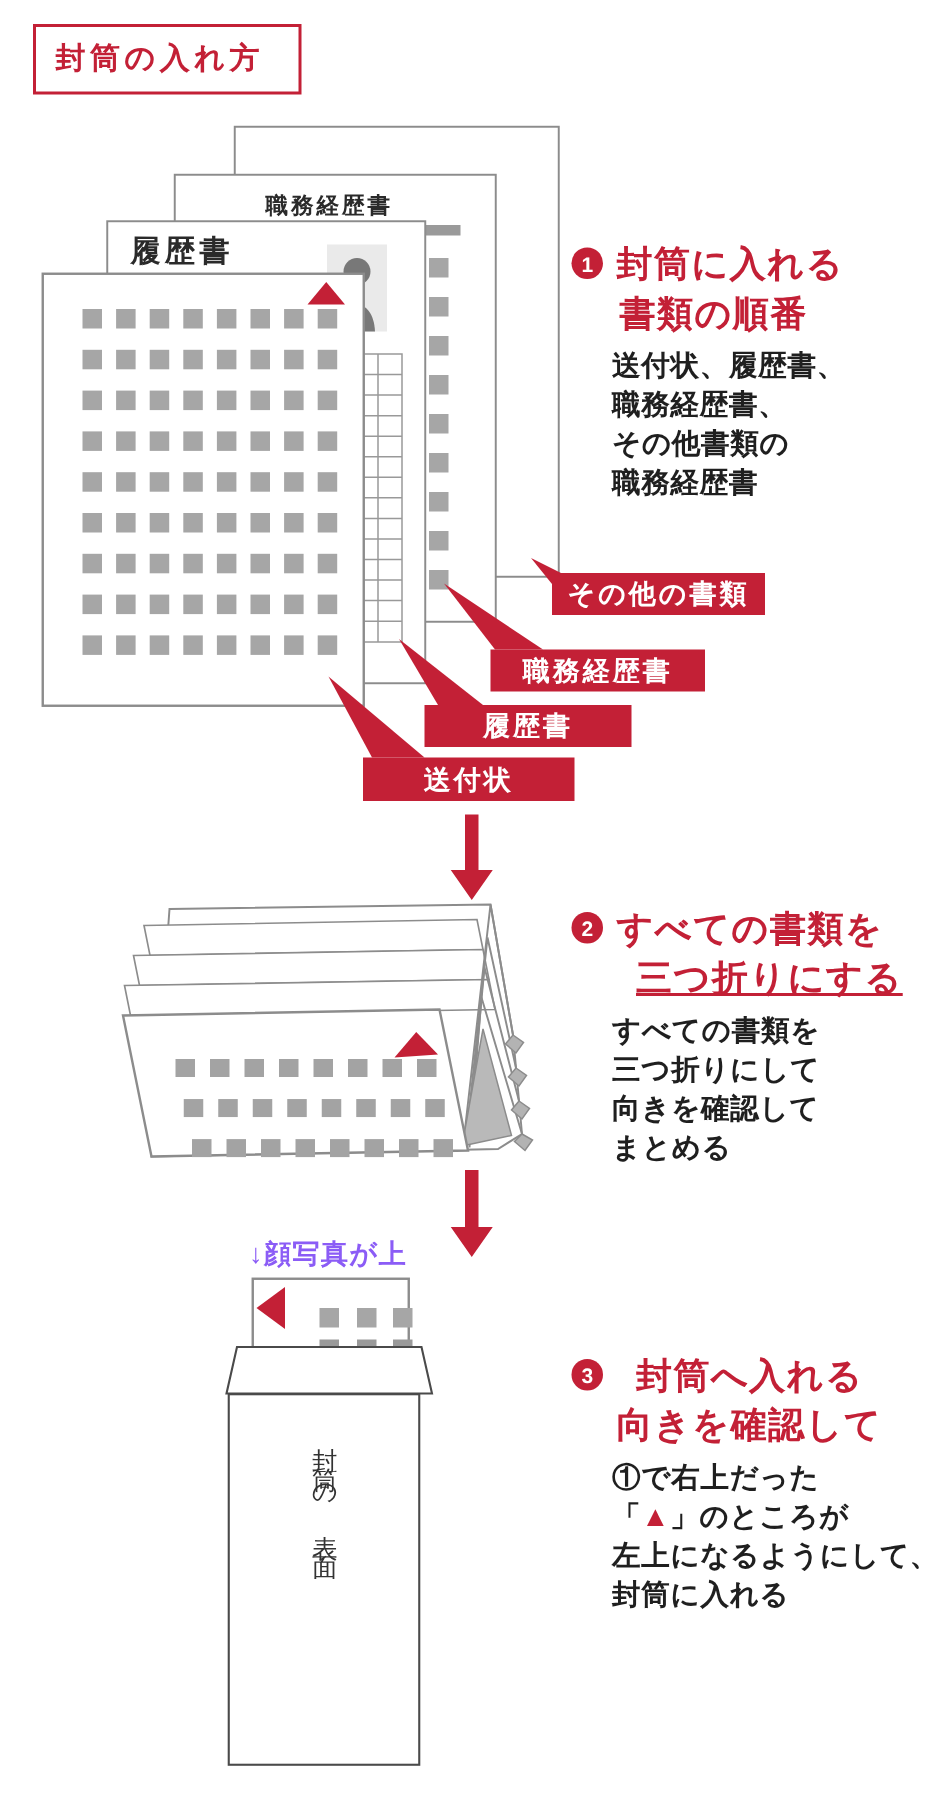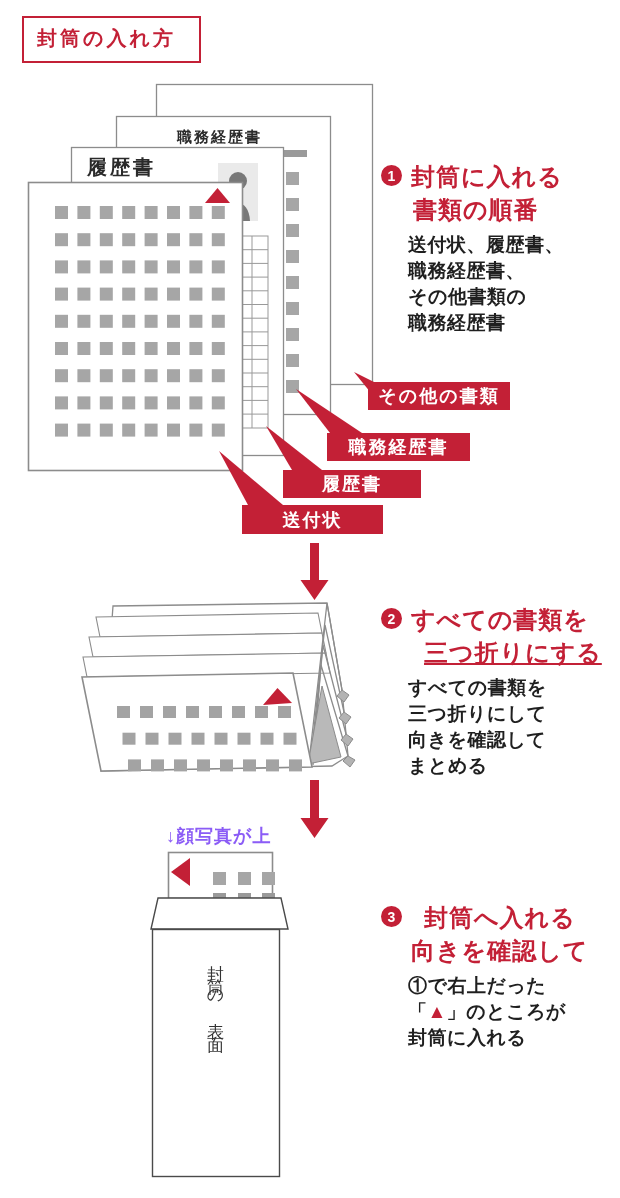--- a/index.html
+++ b/index.html
@@ -290,19 +290,20 @@
     <div class="step-head">
       <div class="badge">3</div>
       <div class="h">
         <div style="margin-left:13px;">封筒へ入れる</div>
         <div>向きを確認して</div>
       </div>
     </div>
     <div class="step-body">
       <div class="body-line">①で右上だった</div>
       <div class="body-line"><span>「</span><span class="tri-red">▲</span><span>」のところが</span></div>
+      <div class="body-line">左上になるようにして、</div>
       <div class="body-line">封筒に入れる</div>
     </div>
   </div>
 
   <div class="abs v-text" style="left:205px; top:952px;">封筒の表面</div>
 
 </div>
 
 </body></html>

